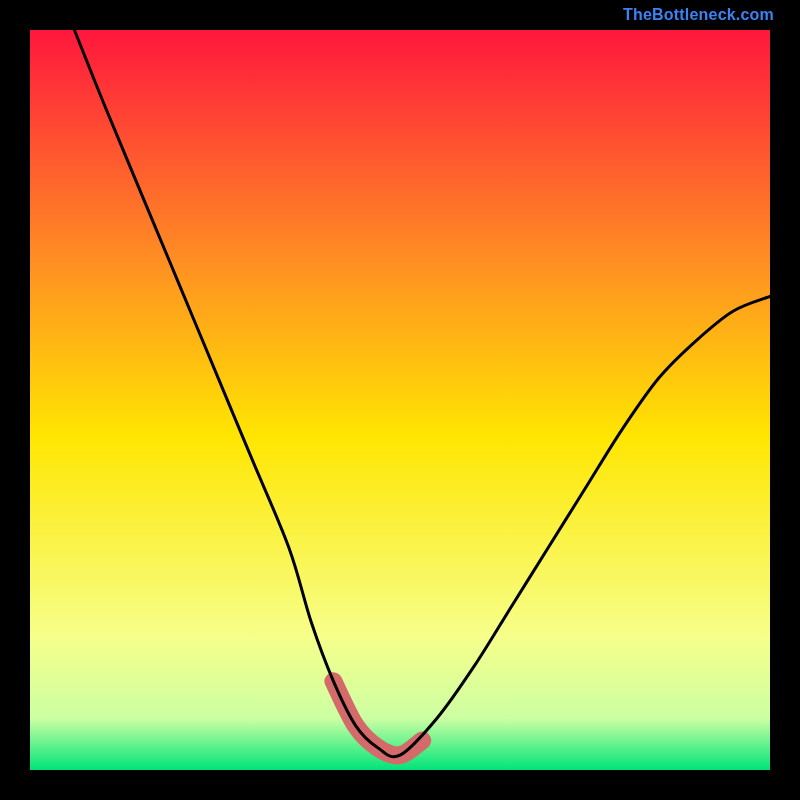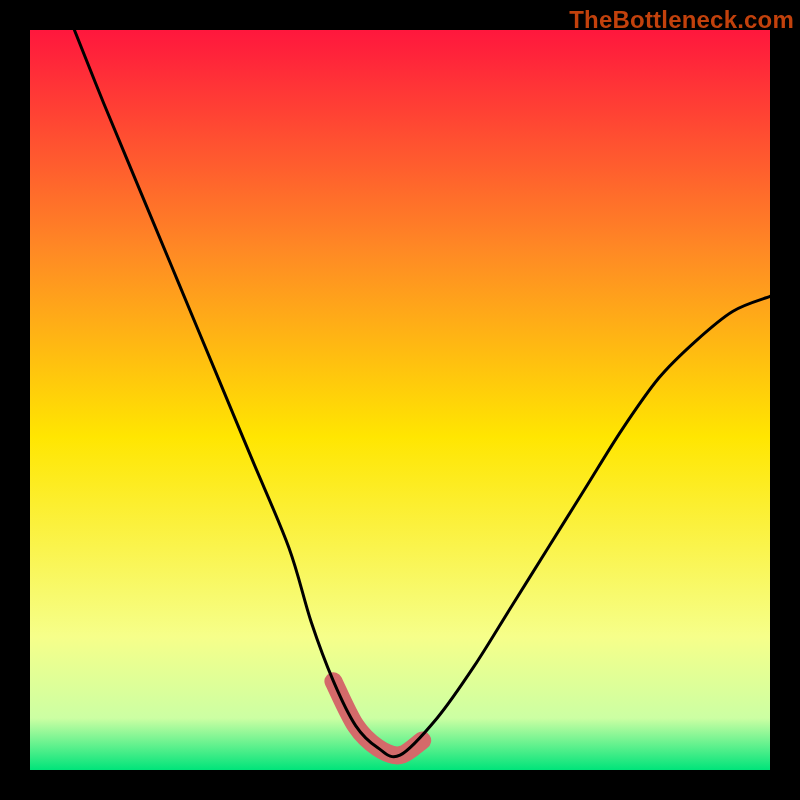--- a/index.html
+++ b/index.html
@@ -21,25 +21,25 @@
   .plot {
     position: absolute;
     left: 30px;
     top: 30px;
     width: 740px;
     height: 740px;
   }
   .watermark {
     position: absolute;
     top: 6px;
-    right: 6px;
+    right: 26px;
     font-family: Arial, Helvetica, sans-serif;
-    font-size: 24px;
+    font-size: 16px;
     font-weight: 600;
-    color: #c2410c;
+    color: #3b82f6;
     letter-spacing: 0.2px;
     user-select: none;
   }
   svg { display: block; }
 </style>
 </head>
 <body>
 
 <div class="frame">
 

